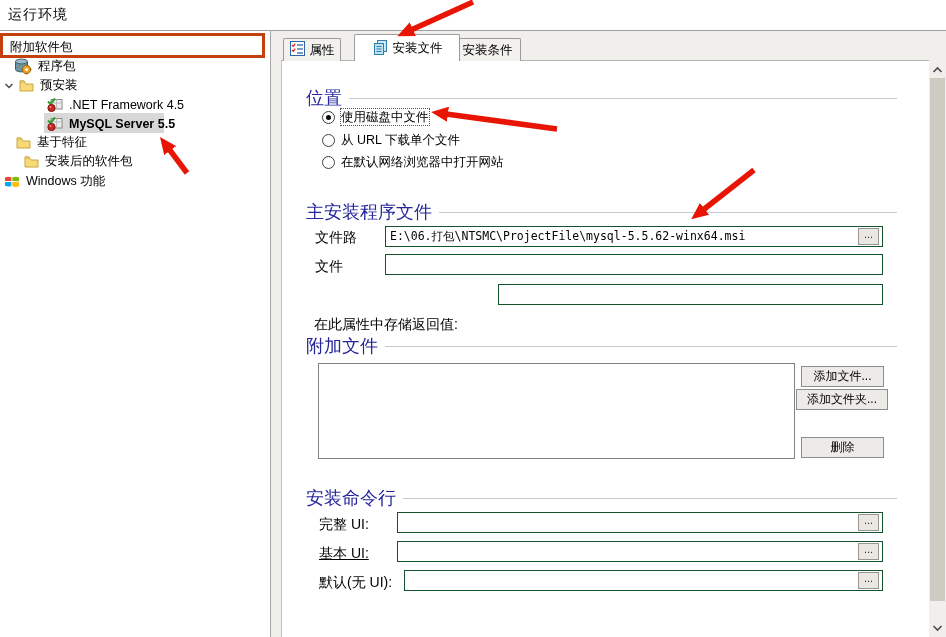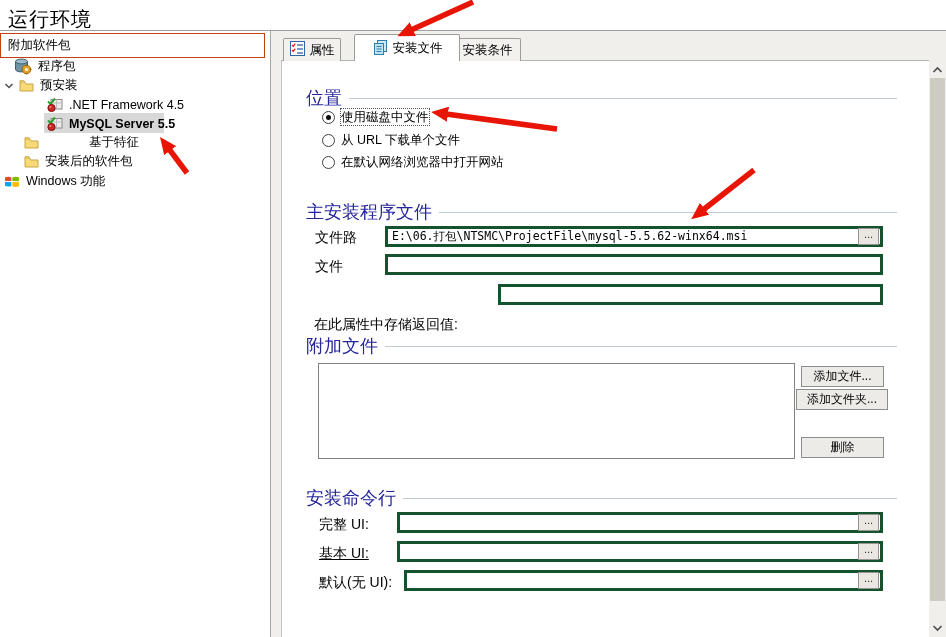--- a/index.html
+++ b/index.html
@@ -1,22 +1,22 @@
 <!DOCTYPE html>
 <html><head>
 <meta charset="utf-8">
 <style>
   html,body{margin:0;padding:0;background:#fff;}
   .root{position:relative;width:946px;height:637px;background:#ffffff;
         font-family:"Liberation Sans",sans-serif;overflow:hidden;color:#000;}
   .abs{position:absolute;}
-  .title{left:8px;top:6px;font-size:20px;letter-spacing:1px;}
+  .title{left:8px;top:6px;font-size:14px;letter-spacing:1px;}
   .top-line{left:0;top:30px;width:946px;height:1px;background:#9f9f9f;}
   .left-panel{left:0;top:31px;width:270px;height:606px;background:#fff;}
-  .sidebar-header{left:0;top:33px;width:265px;height:25px;border:1px solid #c2410c;
+  .sidebar-header{left:0;top:33px;width:265px;height:25px;border:3px solid #c2410c;
         box-sizing:border-box;background:#fff;font-size:12.5px;line-height:23px;padding-left:7px;}
   .vsep{left:270px;top:31px;width:1px;height:606px;background:#a6a6a6;}
   .tree-row{position:absolute;height:19px;display:flex;align-items:center;font-size:12.5px;white-space:nowrap;}
   .tree-row .ticon{display:inline-flex;margin-right:6px;}
   .sel-bg{position:absolute;left:44px;top:113px;width:120px;height:20px;background:#d8d8d8;}
   .chev{display:inline-flex;margin-right:5px;}
   
   .right-bg{left:271px;top:31px;width:675px;height:606px;background:#f0efec;}
   .content{left:281px;top:60px;width:648px;height:577px;background:#fff;
            border-left:1px solid #c3c3c3;border-top:1px solid #b5b5b5;box-sizing:border-box;}
@@ -26,21 +26,21 @@
   .tab.active{background:#fff;z-index:3;}
   .sec{position:absolute;display:flex;align-items:center;color:#26269c;font-size:18px;
        left:306px;width:591px;white-space:nowrap;}
   .sec .rule{flex:1;height:1px;background:#c3cbd2;margin-left:7px;}
   .radio{position:absolute;width:13px;height:13px;border:1px solid #3f3f3f;border-radius:50%;
          background:#fff;box-sizing:border-box;}
   .radio.sel::after{content:"";display:block;width:5px;height:5px;border-radius:50%;background:#0b0b0b;margin:3px;}
   .rlabel{position:absolute;font-size:12.5px;line-height:16px;white-space:nowrap;}
   .rlabel.focus{outline:1px dotted #555;}
   .flabel{position:absolute;font-size:14px;white-space:nowrap;}
-  .tfield{position:absolute;background:#fff;border:3px solid #14532d;box-sizing:border-box;
+  .tfield{position:absolute;background:#fff;border:1px solid #14532d;box-sizing:border-box;
           font-family:"DejaVu Sans Mono",monospace;font-size:11.5px;display:flex;align-items:center;
           padding:0 4px;overflow:hidden;white-space:nowrap;}
   .browse{position:absolute;width:21px;height:17px;background:#eae7e3;border:1px solid #979492;
           box-sizing:border-box;font-size:11px;line-height:11px;text-align:center;color:#333;cursor:default;}
   .btn{position:absolute;background:#edebe7;border:1px solid #8d8d8d;box-sizing:border-box;
        font-size:12px;display:flex;align-items:center;justify-content:center;white-space:nowrap;}
   .listbox{position:absolute;left:318px;top:363px;width:477px;height:96px;background:#fff;
            border:1px solid #828282;box-sizing:border-box;}
   
   .sbar{left:929px;top:60px;width:17px;height:577px;background:#f1efec;}
@@ -115,21 +115,21 @@
         <line x1="4" y1="6" x2="15" y2="6" stroke="#bdbdbd"></line>
           <line x1="9.5" y1="2.5" x2="9.5" y2="12" stroke="#bdbdbd"></line>
         <polyline points="1,4.5 3.5,7 8,1.5" fill="none" stroke="#2ea02e" stroke-width="2"></polyline>
         <circle cx="4.5" cy="11" r="3.6" fill="#cc2823" stroke="#7e100d"></circle>
         <circle cx="3.4" cy="9.9" r="1" fill="#f3938f"></circle>
       </svg>
     </span>
     <span style="font-weight:bold;">MySQL Server 5.5</span>
   </div>
 
-  <div class="tree-row" style="left:24px;top:133px;gap:44px;">
+  <div class="tree-row" style="left:16px;top:133px;">
     <span class="ticon">
       <svg width="15" height="13" viewBox="0 0 15 13">
         <path d="M1,3 h4.5 l1.5,2 H14 v7 H1 z" fill="#f7d977" stroke="#c9a544"></path>
         <path d="M1,3 V1.8 h4 l1,1.2" fill="#f7d977" stroke="#c9a544"></path>
       </svg>
     </span>
     <span>基于特征</span>
   </div>
 
   <div class="tree-row" style="left:24px;top:152px;">

